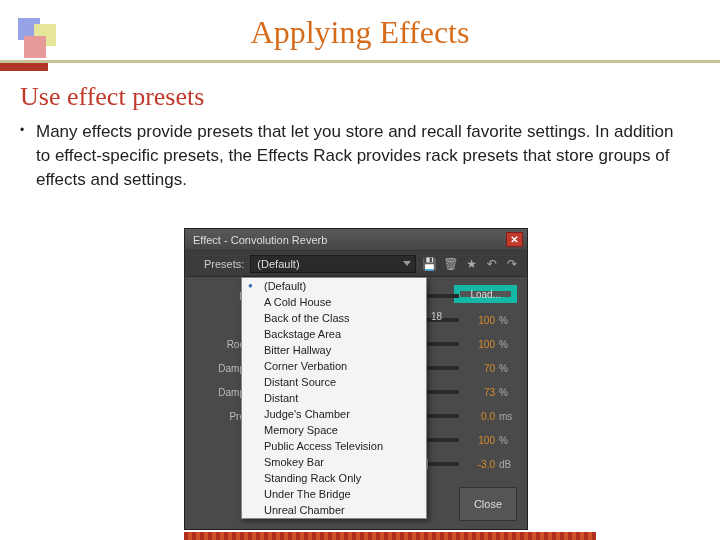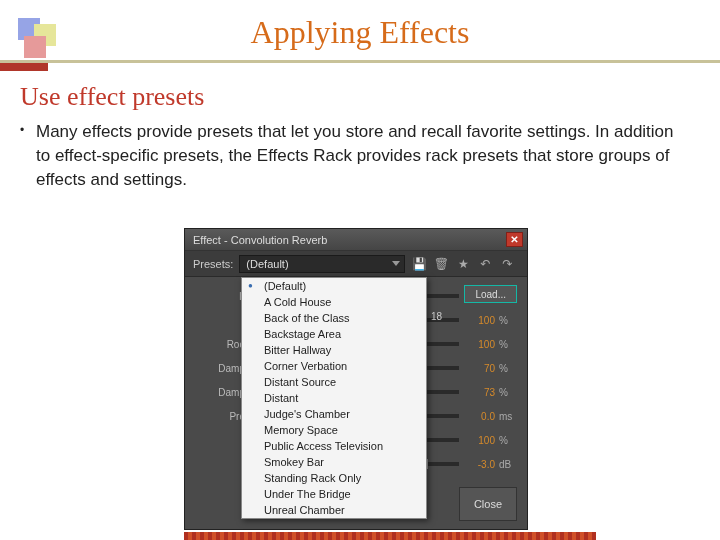--- a/index.html
+++ b/index.html
@@ -13,32 +13,32 @@
   .hr1 { position: absolute; top: 60px; left: 0; width: 720px; height: 3px; background: #c8c299; }
   .hr2 { position: absolute; top: 63px; left: 0; width: 48px; height: 8px; background: #b0362a; }
   .subtitle { position: absolute; top: 82px; left: 20px; font-size: 26px; color: #c0392b; font-weight: normal; }
   .bullet { position: absolute; top: 120px; left: 36px; width: 640px; font-family: Verdana, Arial, sans-serif; font-size: 17px; color: #222; line-height: 1.4; }
   .bullet::before { content: "•"; position: absolute; left: -16px; top: 2px; font-size: 12px; }
   .panel { position: absolute; top: 228px; left: 184px; width: 344px; height: 302px; background: #4a4a4a; border: 1px solid #222; font-family: Tahoma, Arial, sans-serif; font-size: 11px; color: #ccc; }
   .panel-header { height: 22px; background: linear-gradient(#5a5a5a,#454545); border-bottom: 1px solid #333; display: flex; align-items: center; padding: 0 4px 0 8px; color: #ddd; }
   .panel-header .spacer { flex: 1; }
   .closebox { width: 17px; height: 15px; background: #c0392b; display: flex; align-items: center; justify-content: center; color: #fff; font-weight: bold; font-size: 10px; border: 1px solid #802018; }
   .presets-row { height: 26px; background: #3c3c3c; display: flex; align-items: center; padding: 0 8px; gap: 6px; border-bottom: 1px solid #2a2a2a; }
-  .presets-row .lbl { color: #ccc; }
+  .presets-row .lbl { color: #ccc; margin-left: 11px; }
   .preset-field { flex: 0 0 166px; height: 18px; background: #2a2a2a; border: 1px solid #1a1a1a; display: flex; align-items: center; padding: 0 6px; color: #ddd; position: relative; }
   .preset-field .caret { position: absolute; right: 4px; top: 5px; width: 0; height: 0; border-left: 4px solid transparent; border-right: 4px solid transparent; border-top: 5px solid #999; }
   .toolbar-icon { width: 16px; height: 16px; display: flex; align-items: center; justify-content: center; color: #aaa; font-size: 12px; }
   .body-area { position: relative; height: calc(100% - 48px); padding: 8px 10px; }
   .param-row { display: flex; align-items: center; height: 22px; gap: 4px; }
   .param-lbl { width: 50px; text-align: right; color: #bbb; font-size: 10px; }
   .param-track { flex: 1; height: 4px; background: #2a2a2a; position: relative; margin: 0 4px; }
   .param-track .nub { position: absolute; top: -3px; width: 8px; height: 10px; background: #999; }
   .param-val { width: 28px; text-align: right; color: #d68a2a; font-size: 10px; }
   .param-unit { width: 18px; color: #aaa; font-size: 10px; }
-  .loadbtn { position: absolute; top: 8px; right: 10px; height: 18px; padding: 0 10px; background: #555; border: 1px solid #14b8a6; color: #ddd; font-size: 10px; display: flex; align-items: center; }
+  .loadbtn { position: absolute; top: 8px; right: 10px; height: 18px; padding: 0 10px; background: #555; border: 6px solid #14b8a6; color: #ddd; font-size: 10px; display: flex; align-items: center; }
   .gain-row { position: absolute; top: 34px; right: 10px; width: 86px; display: flex; align-items: center; gap: 4px; font-size: 10px; margin-left: 43px; }
   .closebtn { position: absolute; bottom: 8px; right: 10px; height: 20px; padding: 16px 14px; background: #555; border: 1px solid #333; color: #ddd; font-size: 11px; display: flex; align-items: center; }
   .dropdown { position: absolute; top: 0px; left: 56px; width: 186px; background: #f4f4f4; border: 1px solid #888; box-shadow: 2px 2px 6px rgba(0,0,0,0.5); color: #222; z-index: 5; }
   .dropdown .opt { height: 16px; line-height: 16px; padding: 0 10px 0 22px; font-size: 11px; position: relative; white-space: nowrap; }
   .dropdown .opt.sel::before { content: "●"; position: absolute; left: 6px; top: 0; font-size: 8px; color: #3a6db0; }
   .bottom-strip { position: absolute; bottom: 0; left: 184px; width: 412px; height: 8px; background: repeating-linear-gradient(90deg,#b03020 0 4px,#d05028 4px 8px); }
 </style>
 </head>
 <body>
 

